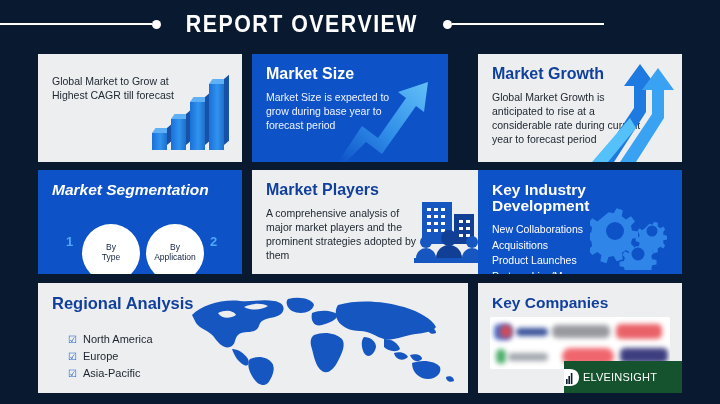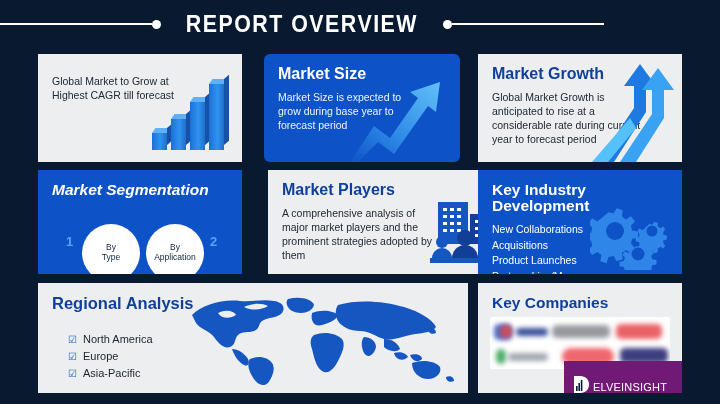--- a/index.html
+++ b/index.html
@@ -29,25 +29,25 @@
 
   .ctitle{font-weight:bold;line-height:1;}
   .light .ctitle{color:#11409c;}
   .blue .ctitle{color:#ffffff;}
   .cbody{line-height:1.32;}
   .light .cbody{color:#222a33;}
   .blue .cbody{color:#eef3ff;}
 
   
   #card-cagr{left:38px;top:54px;width:204px;height:108px;}
-  #card-size{left:264px;top:54px;width:196px;height:108px;border-radius:6px;}
+  #card-size{left:252px;top:54px;width:196px;height:108px;}
   #card-growth{left:478px;top:54px;width:204px;height:108px;}
   
   #card-seg{left:38px;top:170px;width:204px;height:104px;}
-  #card-players{left:252px;top:170px;width:246px;height:104px;margin-left:16px;}
+  #card-players{left:252px;top:170px;width:246px;height:104px;}
   #card-kid{left:478px;top:170px;width:204px;height:104px;}
   
   #card-region{left:38px;top:283px;width:430px;height:110px;}
   #card-companies{left:478px;top:283px;width:204px;height:110px;}
 
   .pad{position:absolute;left:14px;top:12px;right:10px;}
   #card-cagr .ctitle,#card-growth .ctitle,#card-players .ctitle{font-size:16px;}
   #card-size .ctitle{font-size:16px;}
   #card-seg .ctitle{font-size:15.5px;font-style:italic;}
   #card-kid .ctitle{font-size:15.5px;}
@@ -102,21 +102,21 @@
   .chk{color:#1f5fd0;font-size:10px;line-height:1;}
   .worldmap{position:absolute;left:150px;top:10px;width:272px;height:92px;}
 
   
   .logos{position:absolute;left:12px;top:34px;width:180px;height:52px;
          background:#ffffff;border-radius:2px;overflow:hidden;}
   .blob{position:absolute;filter:blur(2.6px);opacity:.92;border-radius:5px;}
   .logorow{position:absolute;left:0;width:100%;height:26px;}
 
   .badge{position:absolute;right:0px;bottom:0px;width:118px;height:32px;
-         background:#701a75;display:flex;align-items:flex-end;gap:4px;padding-left:10px;
+         background:#14532d;display:flex;align-items:center;gap:4px;
          box-sizing:border-box;}
   .badge-d{position:relative;width:15px;height:17px;flex:0 0 auto;}
   .badge-text{color:#ffffff;font-size:11px;letter-spacing:.2px;white-space:nowrap;
               font-family:"Liberation Sans", sans-serif;}
 </style>
 </head>
 <body>
 
 <div class="page">
 

